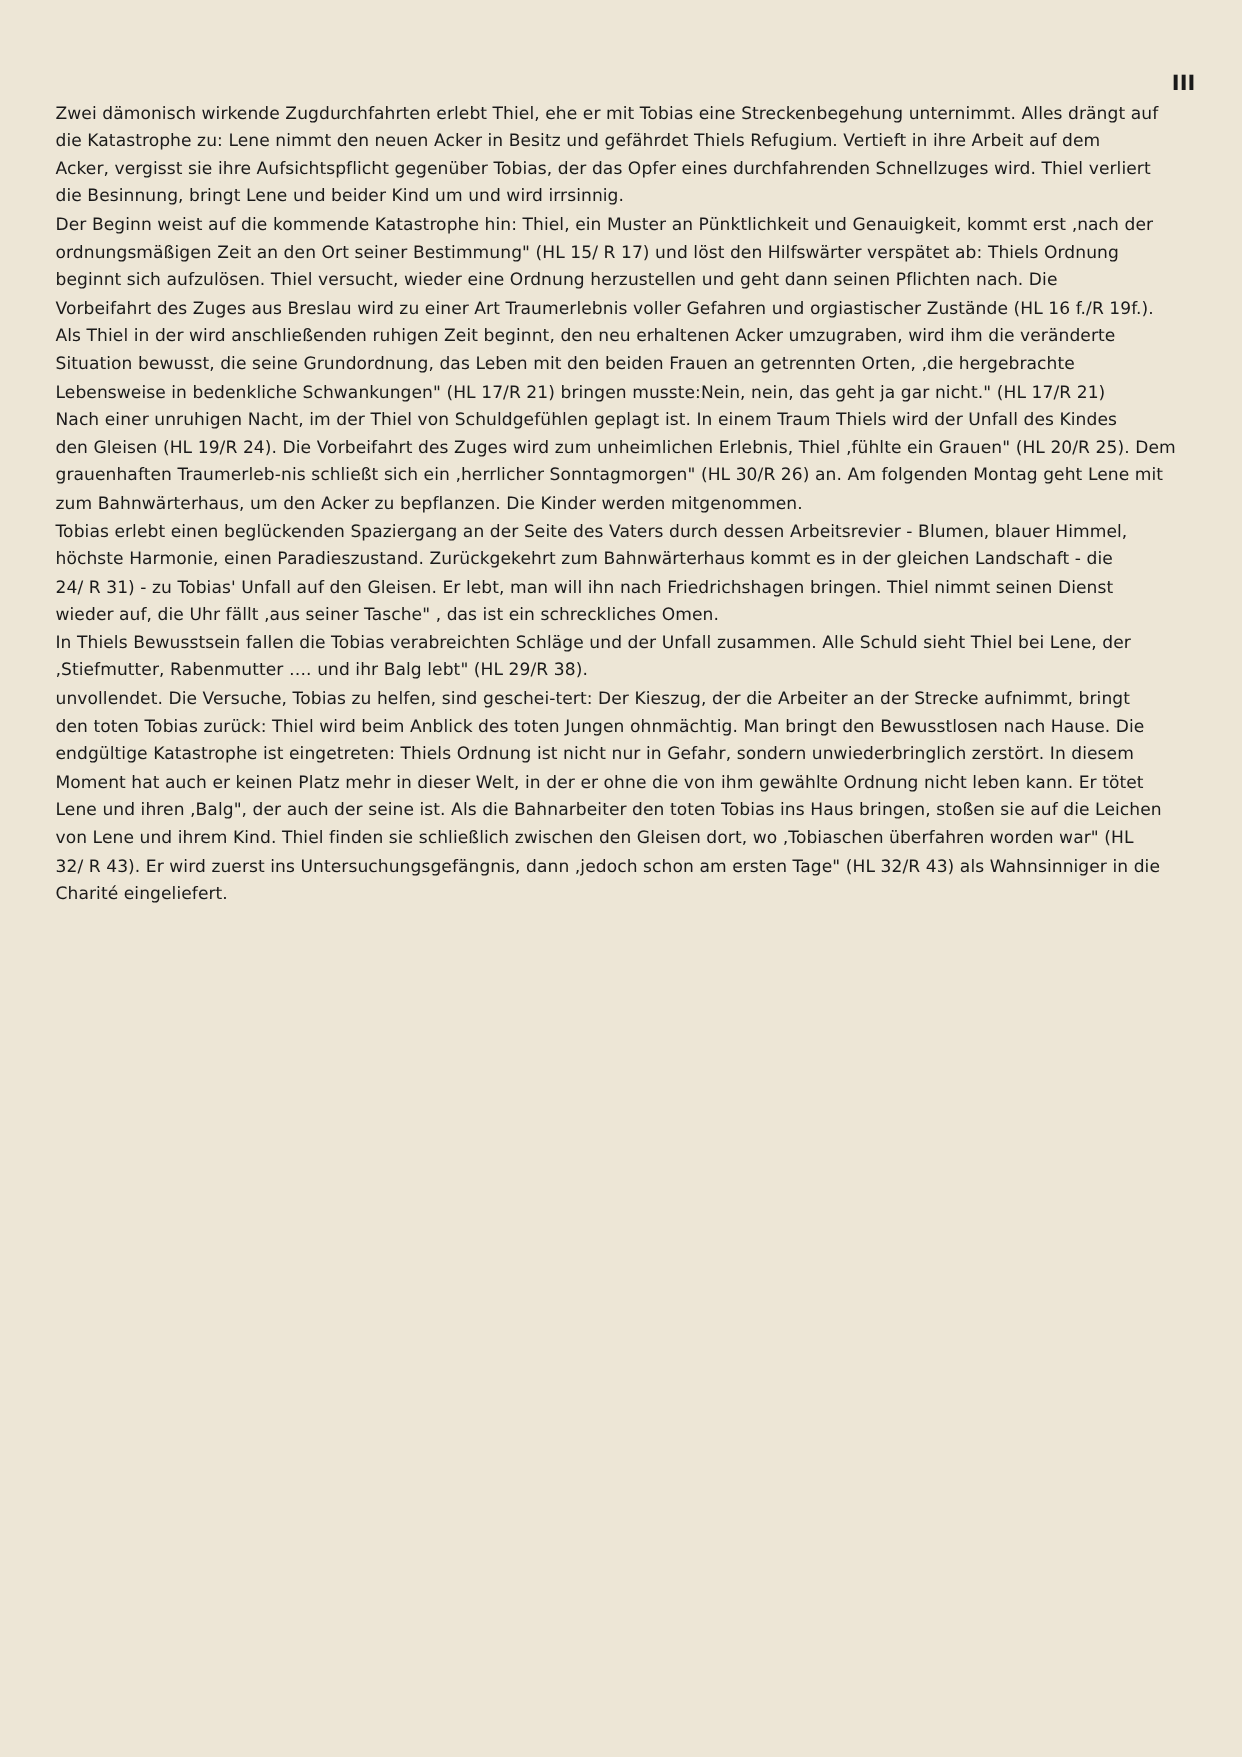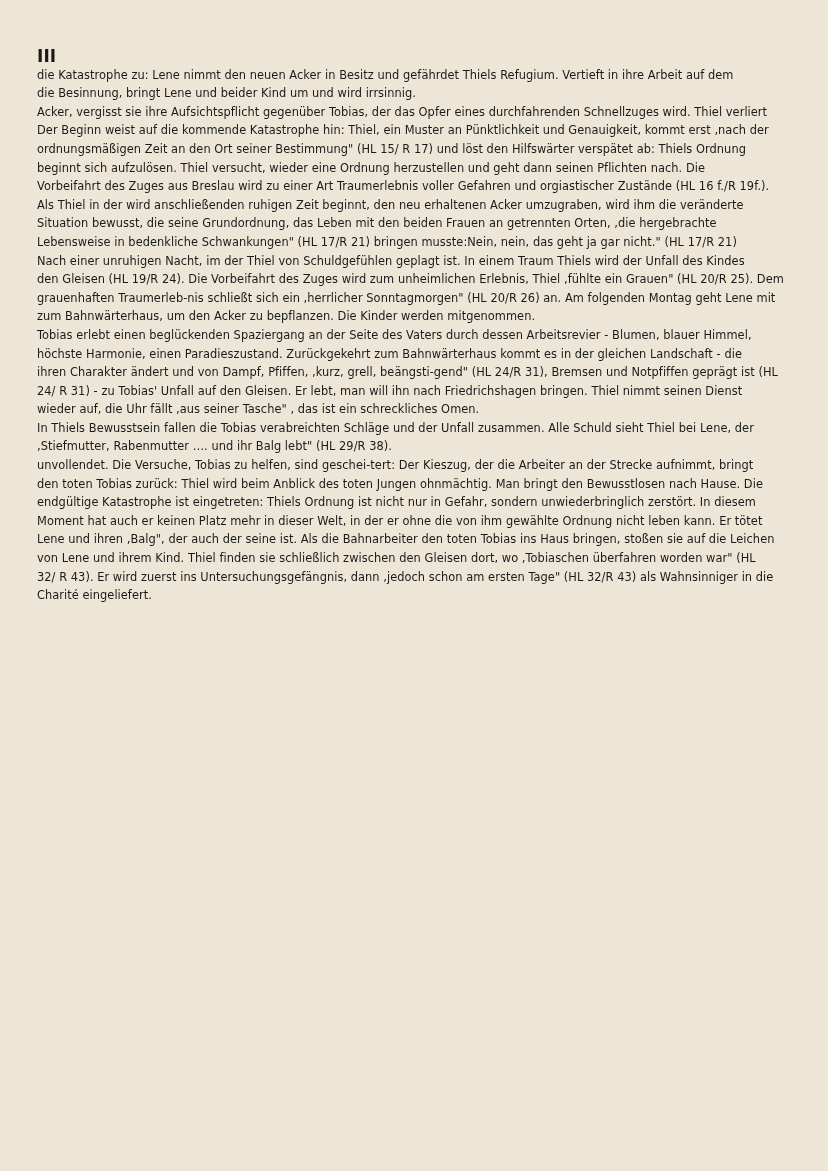--- a/index.html
+++ b/index.html
@@ -16,51 +16,52 @@
     top: 47px;
     width: 760px;
     font-family: "DejaVu Sans", sans-serif;
     font-size: 11.4px;
     line-height: 18.6px;
     color: #1a1a1a;
     letter-spacing: 0.05px;
   }
   .section-number {
     font-weight: bold;
-    font-size: 17px;
+    font-size: 14px;
     margin: 0;
+    text-align: right;
   }
   .line {
     white-space: nowrap;
     margin: 0;
   }
 </style>
 </head>
 <body>
 
 <div class="page">
   <div class="section-number">III</div>
   <div>
+    <div class="line">Zwei dämonisch wirkende Zugdurchfahrten erlebt Thiel, ehe er mit Tobias eine Streckenbegehung unternimmt. Alles drängt auf</div>
     <div class="line">die Katastrophe zu: Lene nimmt den neuen Acker in Besitz und gefährdet Thiels Refugium. Vertieft in ihre Arbeit auf dem</div>
+    <div class="line">Acker, vergisst sie ihre Aufsichtspflicht gegenüber Tobias, der das Opfer eines durchfahrenden Schnellzuges wird. Thiel verliert</div>
     <div class="line">die Besinnung, bringt Lene und beider Kind um und wird irrsinnig.</div>
-    <div class="line">Acker, vergisst sie ihre Aufsichtspflicht gegenüber Tobias, der das Opfer eines durchfahrenden Schnellzuges wird. Thiel verliert</div>
     <div class="line">Der Beginn weist auf die kommende Katastrophe hin: Thiel, ein Muster an Pünktlichkeit und Genauigkeit, kommt erst ‚nach der</div>
     <div class="line">ordnungsmäßigen Zeit an den Ort seiner Bestimmung" (HL 15/ R 17) und löst den Hilfswärter verspätet ab: Thiels Ordnung</div>
     <div class="line">beginnt sich aufzulösen. Thiel versucht, wieder eine Ordnung herzustellen und geht dann seinen Pflichten nach. Die</div>
     <div class="line">Vorbeifahrt des Zuges aus Breslau wird zu einer Art Traumerlebnis voller Gefahren und orgiastischer Zustände (HL 16 f./R 19f.).</div>
     <div class="line">Als Thiel in der wird anschließenden ruhigen Zeit beginnt, den neu erhaltenen Acker umzugraben, wird ihm die veränderte</div>
     <div class="line">Situation bewusst, die seine Grundordnung, das Leben mit den beiden Frauen an getrennten Orten, ‚die hergebrachte</div>
     <div class="line">Lebensweise in bedenkliche Schwankungen" (HL 17/R 21) bringen musste:Nein, nein, das geht ja gar nicht." (HL 17/R 21)</div>
     <div class="line">Nach einer unruhigen Nacht, im der Thiel von Schuldgefühlen geplagt ist. In einem Traum Thiels wird der Unfall des Kindes</div>
     <div class="line">den Gleisen (HL 19/R 24). Die Vorbeifahrt des Zuges wird zum unheimlichen Erlebnis, Thiel ‚fühlte ein Grauen" (HL 20/R 25). Dem</div>
-    <div class="line">grauenhaften Traumerleb-nis schließt sich ein ‚herrlicher Sonntagmorgen" (HL 20/R 26) an. Am folgenden Montag geht Lene mit</div>
+    <div class="line">grauenhaften Traumerleb-nis schließt sich ein ‚herrlicher Sonntagmorgen" (HL 30/R 26) an. Am folgenden Montag geht Lene mit</div>
     <div class="line">zum Bahnwärterhaus, um den Acker zu bepflanzen. Die Kinder werden mitgenommen.</div>
     <div class="line">Tobias erlebt einen beglückenden Spaziergang an der Seite des Vaters durch dessen Arbeitsrevier - Blumen, blauer Himmel,</div>
     <div class="line">höchste Harmonie, einen Paradieszustand. Zurückgekehrt zum Bahnwärterhaus kommt es in der gleichen Landschaft - die</div>
-    <div class="line">ihren Charakter ändert und von Dampf, Pfiffen, ‚kurz, grell, beängsti-gend" (HL 24/R 31), Bremsen und Notpfiffen geprägt ist (HL</div>
     <div class="line">24/ R 31) - zu Tobias' Unfall auf den Gleisen. Er lebt, man will ihn nach Friedrichshagen bringen. Thiel nimmt seinen Dienst</div>
     <div class="line">wieder auf, die Uhr fällt ‚aus seiner Tasche" , das ist ein schreckliches Omen.</div>
     <div class="line">In Thiels Bewusstsein fallen die Tobias verabreichten Schläge und der Unfall zusammen. Alle Schuld sieht Thiel bei Lene, der</div>
     <div class="line">‚Stiefmutter, Rabenmutter …. und ihr Balg lebt" (HL 29/R 38).</div>
     <div class="line">unvollendet. Die Versuche, Tobias zu helfen, sind geschei-tert: Der Kieszug, der die Arbeiter an der Strecke aufnimmt, bringt</div>
     <div class="line">den toten Tobias zurück: Thiel wird beim Anblick des toten Jungen ohnmächtig. Man bringt den Bewusstlosen nach Hause. Die</div>
     <div class="line">endgültige Katastrophe ist eingetreten: Thiels Ordnung ist nicht nur in Gefahr, sondern unwiederbringlich zerstört. In diesem</div>
     <div class="line">Moment hat auch er keinen Platz mehr in dieser Welt, in der er ohne die von ihm gewählte Ordnung nicht leben kann. Er tötet</div>
     <div class="line">Lene und ihren ‚Balg", der auch der seine ist. Als die Bahnarbeiter den toten Tobias ins Haus bringen, stoßen sie auf die Leichen</div>
     <div class="line">von Lene und ihrem Kind. Thiel finden sie schließlich zwischen den Gleisen dort, wo ‚Tobiaschen überfahren worden war" (HL</div>

